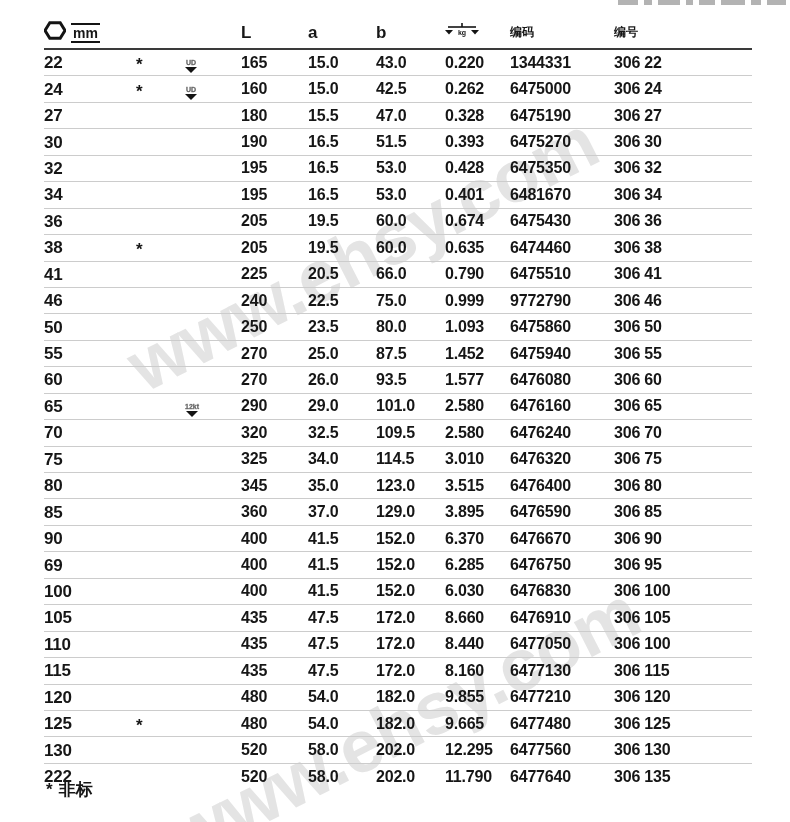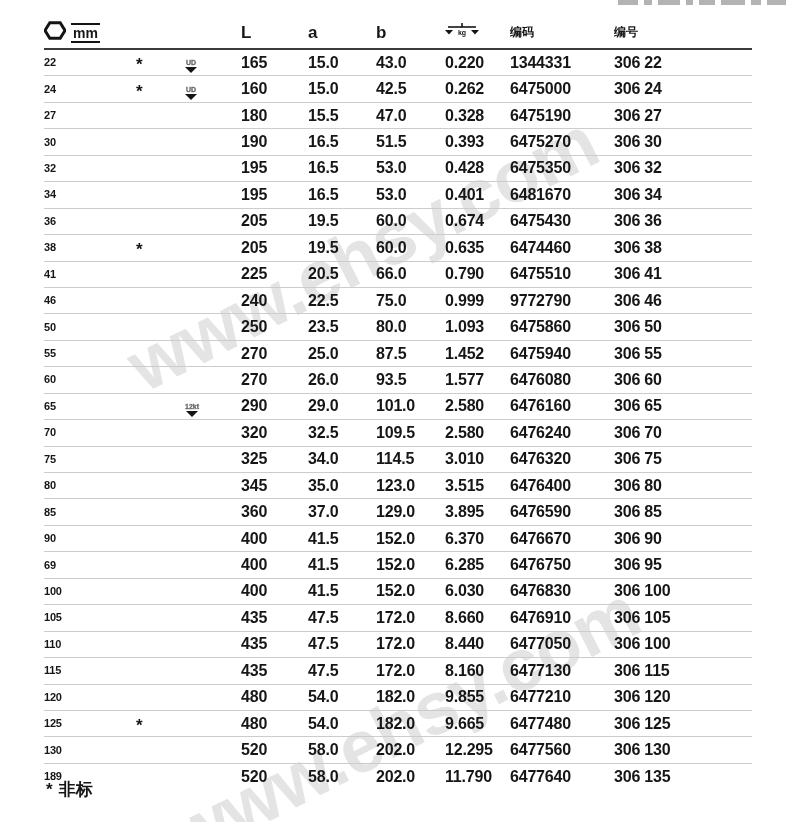--- a/index.html
+++ b/index.html
@@ -26,21 +26,21 @@
   .clipped-strip i:nth-child(6){width:24px}
   .clipped-strip i:nth-child(7){width:10px}
   .clipped-strip i:nth-child(8){width:19px}
   
   .cat-table{position:absolute;left:44px;top:16px;width:708px;z-index:1;}
   .grid{display:grid;grid-template-columns:92px 47px 58px 67px 68px 69px 65px 104px 1fr;align-items:center;}
   .hrow{height:32px;border-bottom:2px solid #3a3a3a;}
   .row{height:25.45px;border-bottom:1px solid #cccccc;font-size:16px;letter-spacing:-0.2px;}
   .row:last-child{border-bottom:none;}
   .cell{text-align:left;line-height:1;}
-  .c-size{font-size:11px;}
+  .c-size{font-size:17px;}
   .c-star{font-size:17px;padding-top:4px;}
   .h-size{display:flex;align-items:flex-end;gap:5px;}
   .h-letter{font-size:17px;}
   .h-cjk{font-size:12px;letter-spacing:0;}
   .mm-label{font-size:14px;line-height:1.15;border-top:2px solid #141414;border-bottom:2px solid #141414;padding:0 2px;}
   
   .picon{display:inline-flex;flex-direction:column;align-items:center;margin-left:2px;line-height:1;}
   .picon-label{font-size:7px;color:#555;letter-spacing:0;-webkit-text-stroke:0.3px #777;}
   .picon-tri{width:0;height:0;border-left:6px solid transparent;border-right:6px solid transparent;border-top:6px solid #141414;margin-top:1px;}
   
@@ -420,21 +420,21 @@
     <div class="cell c-icon"></div>
     <div class="cell c-l">520</div>
     <div class="cell c-a">58.0</div>
     <div class="cell c-b">202.0</div>
     <div class="cell c-wt">12.295</div>
     <div class="cell c-code">6477560</div>
     <div class="cell c-num">306 130</div>
   </div>
 
   <div class="grid row">
-    <div class="cell c-size">189</div>
+    <div class="cell c-size">222</div>
     <div class="cell c-star"></div>
     <div class="cell c-icon"></div>
     <div class="cell c-l">520</div>
     <div class="cell c-a">58.0</div>
     <div class="cell c-b">202.0</div>
     <div class="cell c-wt">11.790</div>
     <div class="cell c-code">6477640</div>
     <div class="cell c-num">306 135</div>
   </div>
 </div>

